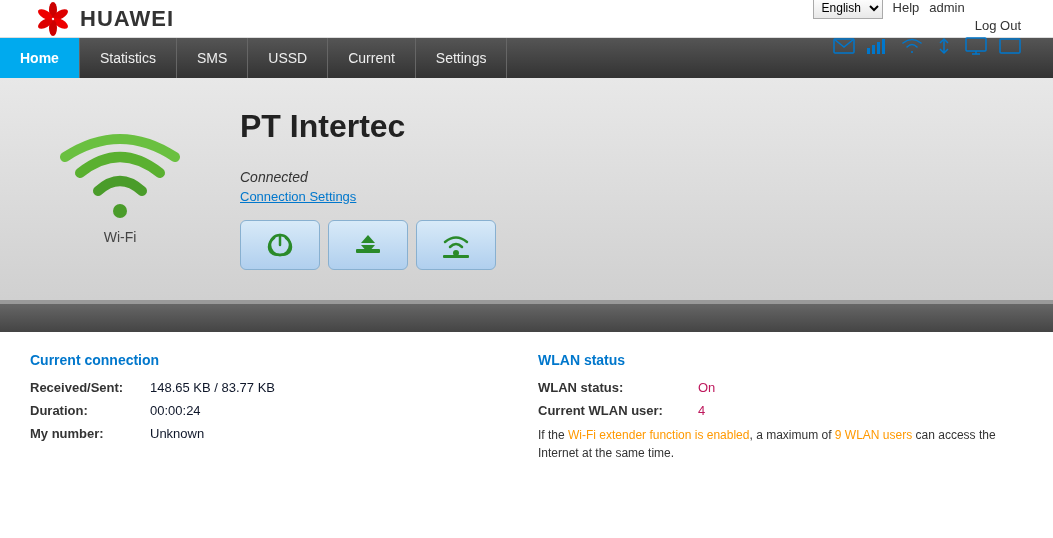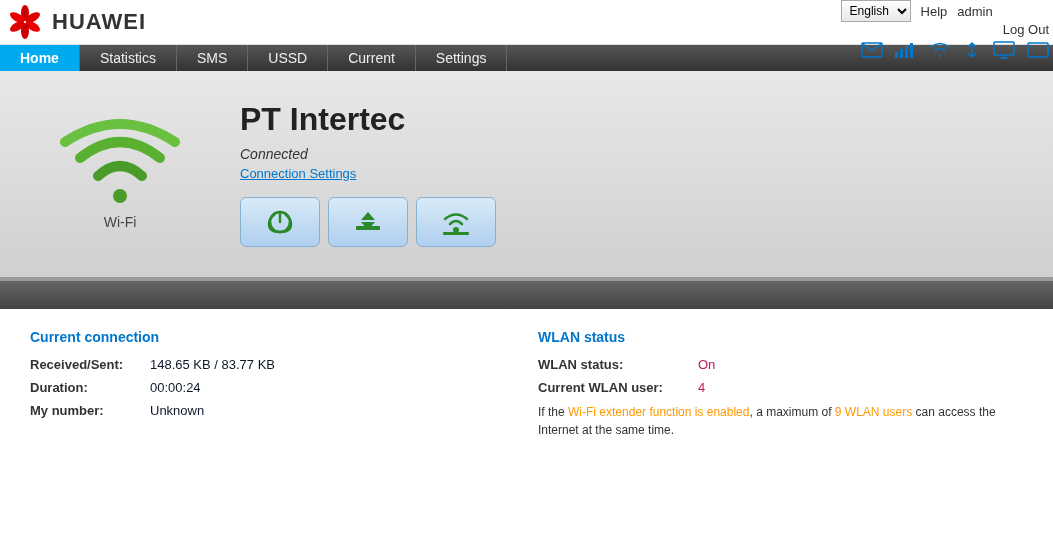--- a/index.html
+++ b/index.html
@@ -2,45 +2,45 @@
 <html><head>
   <meta charset="utf-8">
   <style>
     * { margin: 0; padding: 0; box-sizing: border-box; }
     body { font-family: Arial, sans-serif; font-size: 13px; background: #fff; width: 1053px; }
 
     
     #top-bar {
       background: #fff;
       border-bottom: 1px solid #ddd;
-      padding: 6px 4px;
+      padding: 6px 32px;
       display: flex;
       align-items: center;
       justify-content: space-between;
-      height: 45px;
+      height: 38px;
     }
     #logo-text { font-size: 22px; font-weight: bold; color: #333; letter-spacing: 1px; }
 
     #top-right { display: flex; flex-direction: column; align-items: flex-end; gap: 4px; }
     #top-actions { display: flex; align-items: center; gap: 10px; font-size: 13px; color: #333; }
     #lang-select {
       border: 1px solid #aaa;
       padding: 2px 4px;
       font-size: 12px;
       background: linear-gradient(to bottom, #fff, #e8e8e8);
       cursor: pointer;
     }
     #top-icons { display: flex; align-items: center; gap: 12px; color: #0077cc; font-size: 18px; }
 
     
     #nav-bar {
       background: linear-gradient(to bottom, #555, #333);
       display: flex;
       align-items: stretch;
-      height: 26px;
+      height: 40px;
       text-align: right;
     }
     .nav-item {
       display: flex; align-items: center; padding: 0 20px;
       color: #eee; font-size: 14px; cursor: pointer;
       border-right: 1px solid #666;
       text-decoration: none;
     }
     .nav-item.active {
       background: #00aaee;
@@ -55,21 +55,21 @@
       display: flex;
       align-items: center;
       gap: 60px;
       min-height: 200px;
       border-bottom: 4px solid #999;
     }
     #wifi-icon-area { text-align: center; color: #555; font-size: 13px; }
     .wifi-svg { display: block; margin: 0 auto 6px; }
 
     #hero-info { flex: 1; }
-    #hero-title { font-size: 32px; font-weight: bold; color: #222; margin-bottom: 8px; }
+    #hero-title { font-size: 32px; font-weight: bold; color: #222; margin-bottom: 24px; }
     #hero-status { font-size: 14px; color: #333; margin-bottom: 4px; font-style: italic; }
     #connection-settings-link { color: #0077cc; font-size: 13px; text-decoration: underline; cursor: pointer; display: block; margin-bottom: 16px; }
 
     #action-buttons { display: flex; gap: 8px; }
     .action-btn {
       width: 80px; height: 50px;
       background: linear-gradient(to bottom, #d8eaf8, #b0cfee);
       border: 1px solid #88b0d0;
       border-radius: 6px;
       display: flex; align-items: center; justify-content: center;

